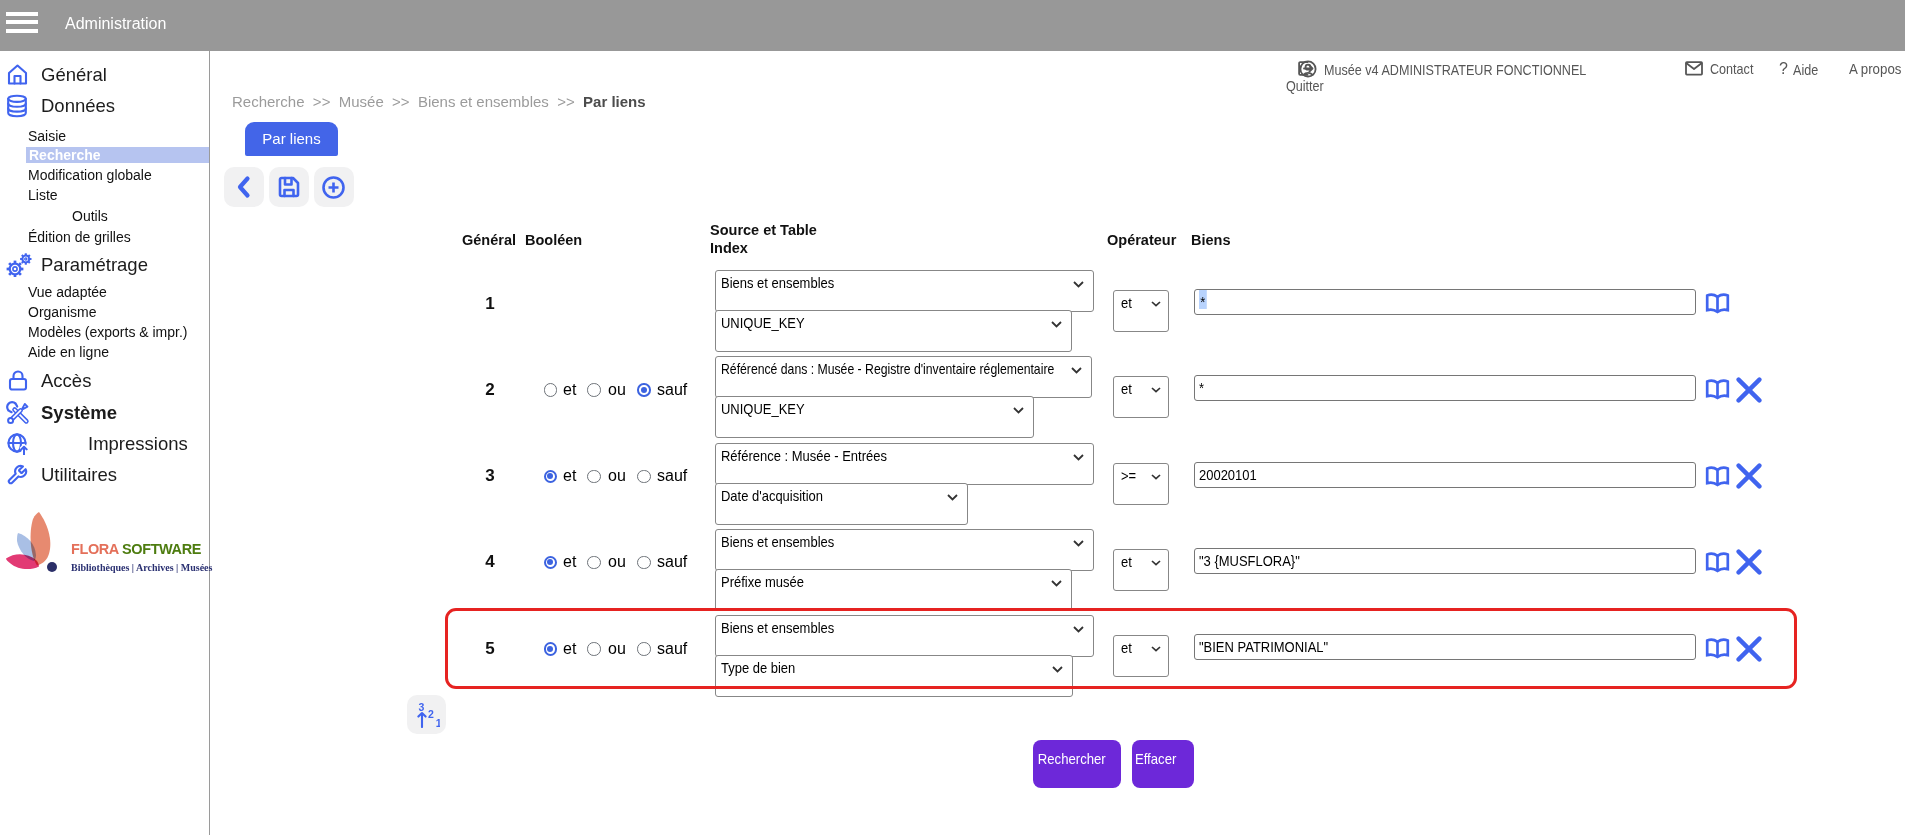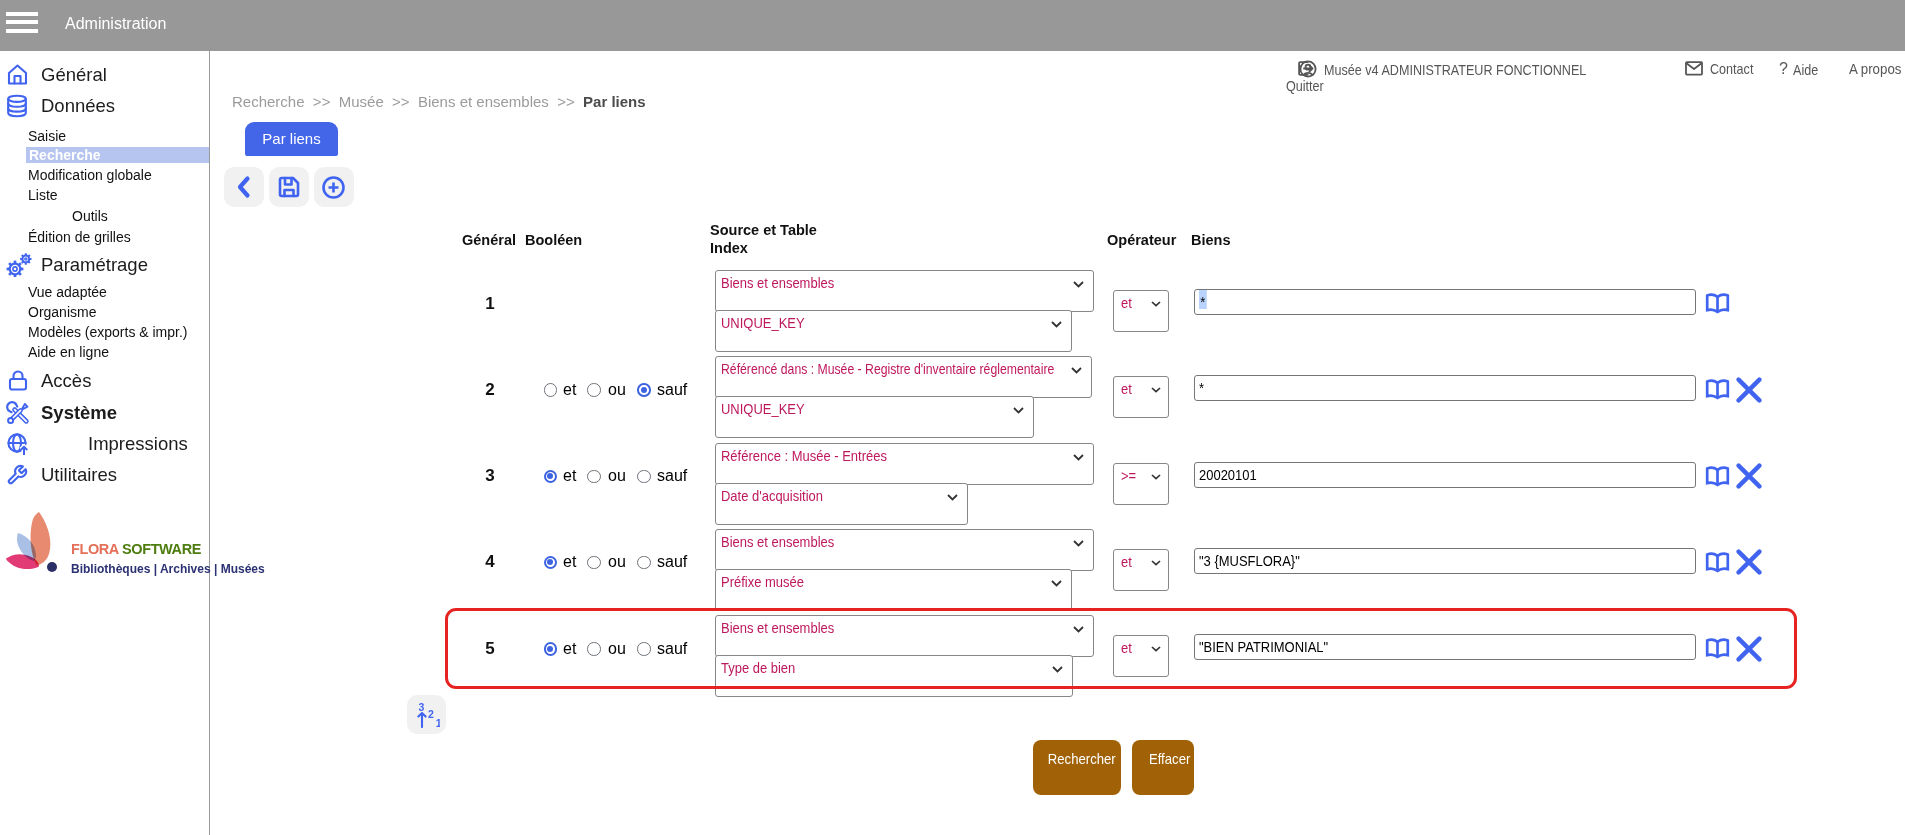--- a/index.html
+++ b/index.html
@@ -23,34 +23,34 @@
   .ulink .ut { display:inline-block; transform:scaleX(0.84); transform-origin:0 50%; }
   .crumb { position:absolute; left:232px; top:93px; font-size:15px; color:#9b9b9b; }
   .crumb b { color:#4c4c4c; }
   .tab { position:absolute; left:245px; top:122px; width:93px; height:34px; background:#4365e8;
          border-radius:9px 9px 2px 2px; color:#fff; font-size:15px; text-align:center; line-height:34px; }
   .tbtn { position:absolute; top:167px; width:40px; height:40px; background:#f1f1f2; border-radius:10px;
           display:flex; align-items:center; justify-content:center; }
   .hdr { position:absolute; font-size:14.5px; font-weight:bold; color:#111; line-height:18px; }
   .num { position:absolute; width:24px; text-align:center; font-size:17px; font-weight:bold; color:#111; }
   .sel { position:absolute; height:42px; border:1px solid #878787; border-radius:3px; background:#fff;
-         font-size:15px; color:#be185d; line-height:23px; padding-left:5px; white-space:nowrap; overflow:hidden; }
+         font-size:15px; color:#000000; line-height:23px; padding-left:5px; white-space:nowrap; overflow:hidden; }
   .inp { position:absolute; height:26px; border:1px solid #767676; border-radius:3px; background:#fff;
          font-size:15px; color:#000; line-height:23px; padding-left:4px; white-space:nowrap; }
   .rad { position:absolute; width:13.5px; height:13.5px; border:1.8px solid #6d7278; border-radius:50%; background:#fff; }
   .rad.on { border:2.2px solid #3c63e0; }
   .rad.on::after { content:""; position:absolute; left:1.55px; top:1.55px; width:6px; height:6px;
                    border-radius:50%; background:#3c63e0; }
   .rlab { position:absolute; font-size:16px; color:#000; line-height:18px; }
   .redbox { position:absolute; left:445px; top:608px; width:1352px; height:81px;
             border:3px solid #e62321; border-radius:11px; }
   .sortbtn { position:absolute; left:407px; top:695px; width:39px; height:39px; background:#f1f1f2; border-radius:10px;
              display:flex; align-items:center; justify-content:center; }
-  .abtn { position:absolute; top:739.5px; height:55px; background:#a16207; border-radius:8px;
-          color:#fff; font-size:15px; text-align:right; line-height:38.5px; }
+  .abtn { position:absolute; top:739.5px; height:48px; background:#6d28d9; border-radius:8px;
+          color:#fff; font-size:15px; text-align:left; line-height:38.5px; }
   .abtn span { display:inline-block; transform:scaleX(0.875); transform-origin:50% 50%; }
 </style>
 </head>
 <body>
 
 <div class="topbar">
   <div class="burger">
     <span style="top:11.5px"></span>
       <span style="top:20px"></span>
       <span style="top:28.5px"></span>
@@ -166,21 +166,21 @@
 <div class="abs" style="left:4px; top:503px; width:205px; height:80px;">
   <svg width="66" height="80" viewBox="0 0 66 80" style="position:absolute;left:0;top:0;">
     <path d="M35 9 C44.5 22 50 41 43.5 54.5 C40.5 59.5 36.5 61.5 33 62.5 C26.5 53 24.5 30 29 16 C31 12 33 10 35 9 Z" fill="#e78a70"></path>
     <path d="M14 30 C24 33 31 41 32 52 C32 55 31 57 30 58 C22 56 15 48 13 38 C13 35 13 32 14 30 Z" fill="#9ab4e0" fill-opacity="0.85" style="mix-blend-mode:multiply"></path>
     <path d="M2 55.5 C11 49 24 50 32 57 C34 59 35 61.5 35 63.5 C26 68 13.5 66.5 6.5 60.5 C4.5 58.8 2 57 2 55.5 Z" fill="#e23a74" style="mix-blend-mode:multiply"></path>
   </svg>
   <div class="abs" style="left:43px; top:59px; width:10px; height:10px; border-radius:50%; background:#2b2f68;"></div>
   <div class="abs" style="left:67px; top:38px; font-size:14.5px; font-weight:bold; letter-spacing:-0.4px; white-space:nowrap;">
     <span style="color:#e4705a;">FLORA</span> <span style="color:#4d7c0f;">SOFTWARE</span>
   </div>
-  <div class="abs" style="left:67px; top:58.5px; font-size:12px; font-weight:bold; color:#2b3172; white-space:nowrap;">Bibliothèques | Archives | Musées</div>
+  <div class="abs" style="left:67px; top:58.5px; font-size:10px; font-weight:bold; color:#2b3172; white-space:nowrap;font-family:Liberation Serif, serif;">Bibliothèques | Archives | Musées</div>
 </div>
 
 <div class="ulink" style="left:1286px;flex-direction:column;">
     <svg width="17" height="17" viewBox="0 0 17 17" fill="none">
       <path d="M10.6 2.1 H3.2 a1.1 1.1 0 0 0 -1.1 1.1 v10.6 a1.1 1.1 0 0 0 1.1 1.1 h7.4" stroke="#565656" stroke-width="1.8" stroke-linecap="round" stroke-linejoin="round" fill="none"></path>
       <path d="M7 8.5 H15.2 M12.4 5.4 l3.1 3.1 -3.1 3.1" stroke="#565656" stroke-width="1.8" stroke-linecap="round" stroke-linejoin="round" fill="none"></path>
     </svg>
     <span class="ut">Quitter</span>
   </div>
 <div class="ulink" style="left:1299px;">

